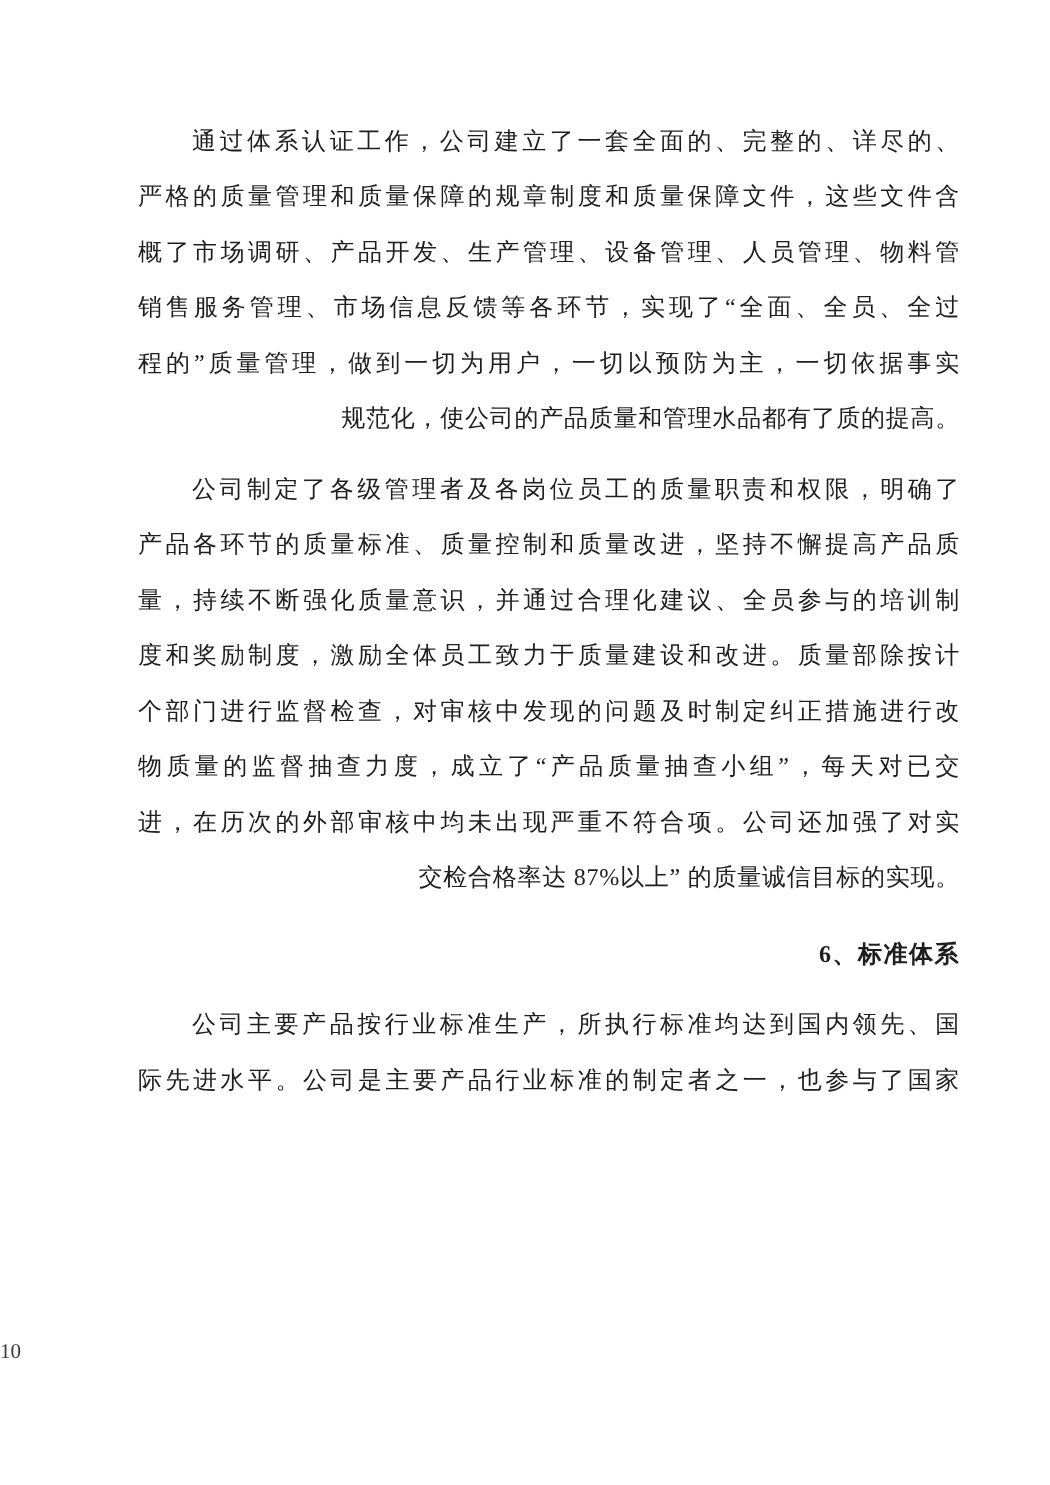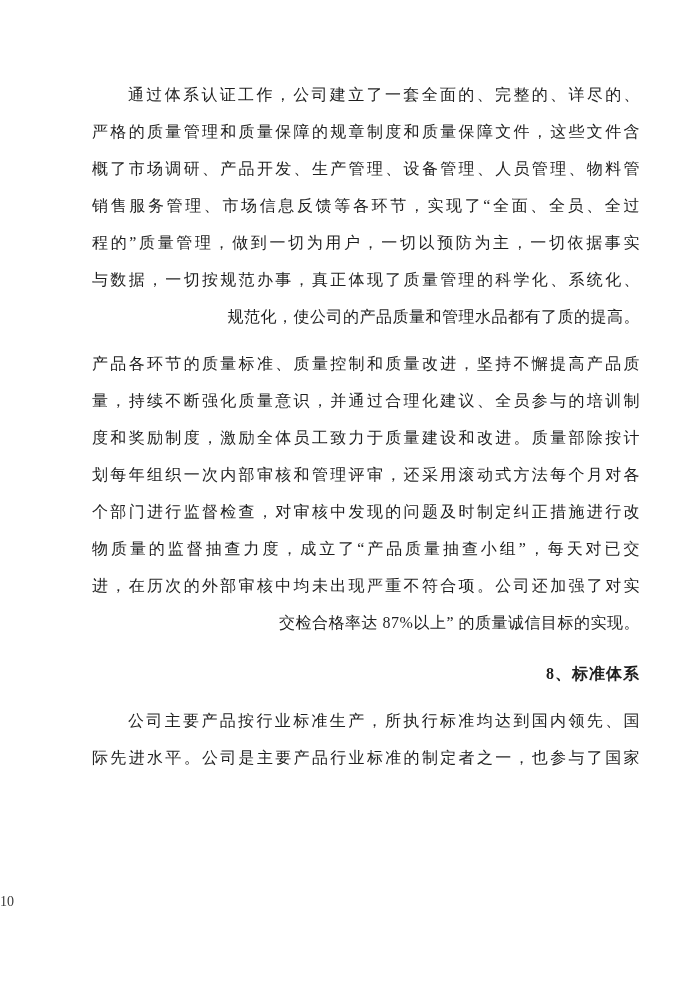--- a/index.html
+++ b/index.html
@@ -67,35 +67,34 @@
 <body>
 
 <div class="page">
   <div class="content" id="doc-body">
       <div class="para">
         <div class="line indent fill">通过体系认证工作，公司建立了一套全面的、完整的、详尽的、</div>
         <div class="line fill">严格的质量管理和质量保障的规章制度和质量保障文件，这些文件含</div>
         <div class="line fill">概了市场调研、产品开发、生产管理、设备管理、人员管理、物料管</div>
         <div class="line fill">销售服务管理、市场信息反馈等各环节，实现了“全面、全员、全过</div>
         <div class="line fill">程的”质量管理，做到一切为用户，一切以预防为主，一切依据事实</div>
-        <div class="line fill">与数据，一切按规范办事，真正体现了质量管理的科学化、系统化、</div>
         <div class="line">规范化，使公司的产品质量和管理水品都有了质的提高。</div>
       </div>
       <div class="para">
+        <div class="line indent fill">公司制定了各级管理者及各岗位员工的质量职责和权限，明确了</div>
         <div class="line fill">产品各环节的质量标准、质量控制和质量改进，坚持不懈提高产品质</div>
         <div class="line fill">量，持续不断强化质量意识，并通过合理化建议、全员参与的培训制</div>
         <div class="line fill">度和奖励制度，激励全体员工致力于质量建设和改进。质量部除按计</div>
-        <div class="line fill">划每年组织一次内部审核和管理评审，还采用滚动式方法每个月对各</div>
         <div class="line fill">个部门进行监督检查，对审核中发现的问题及时制定纠正措施进行改</div>
         <div class="line fill">物质量的监督抽查力度，成立了“产品质量抽查小组”，每天对已交</div>
         <div class="line fill">进，在历次的外部审核中均未出现严重不符合项。公司还加强了对实</div>
         <div class="line">交检合格率达 87%以上” 的质量诚信目标的实现。</div>
       </div>
       <div class="para heading">
-        <div class="line indent">8、标准体系</div>
+        <div class="line indent">6、标准体系</div>
       </div>
       <div class="para">
         <div class="line indent fill">公司主要产品按行业标准生产，所执行标准均达到国内领先、国</div>
         <div class="line fill">际先进水平。公司是主要产品行业标准的制定者之一，也参与了国家</div>
       </div>
     </div>
   <div class="footer">10</div>
 </div>
 
 </body></html>

